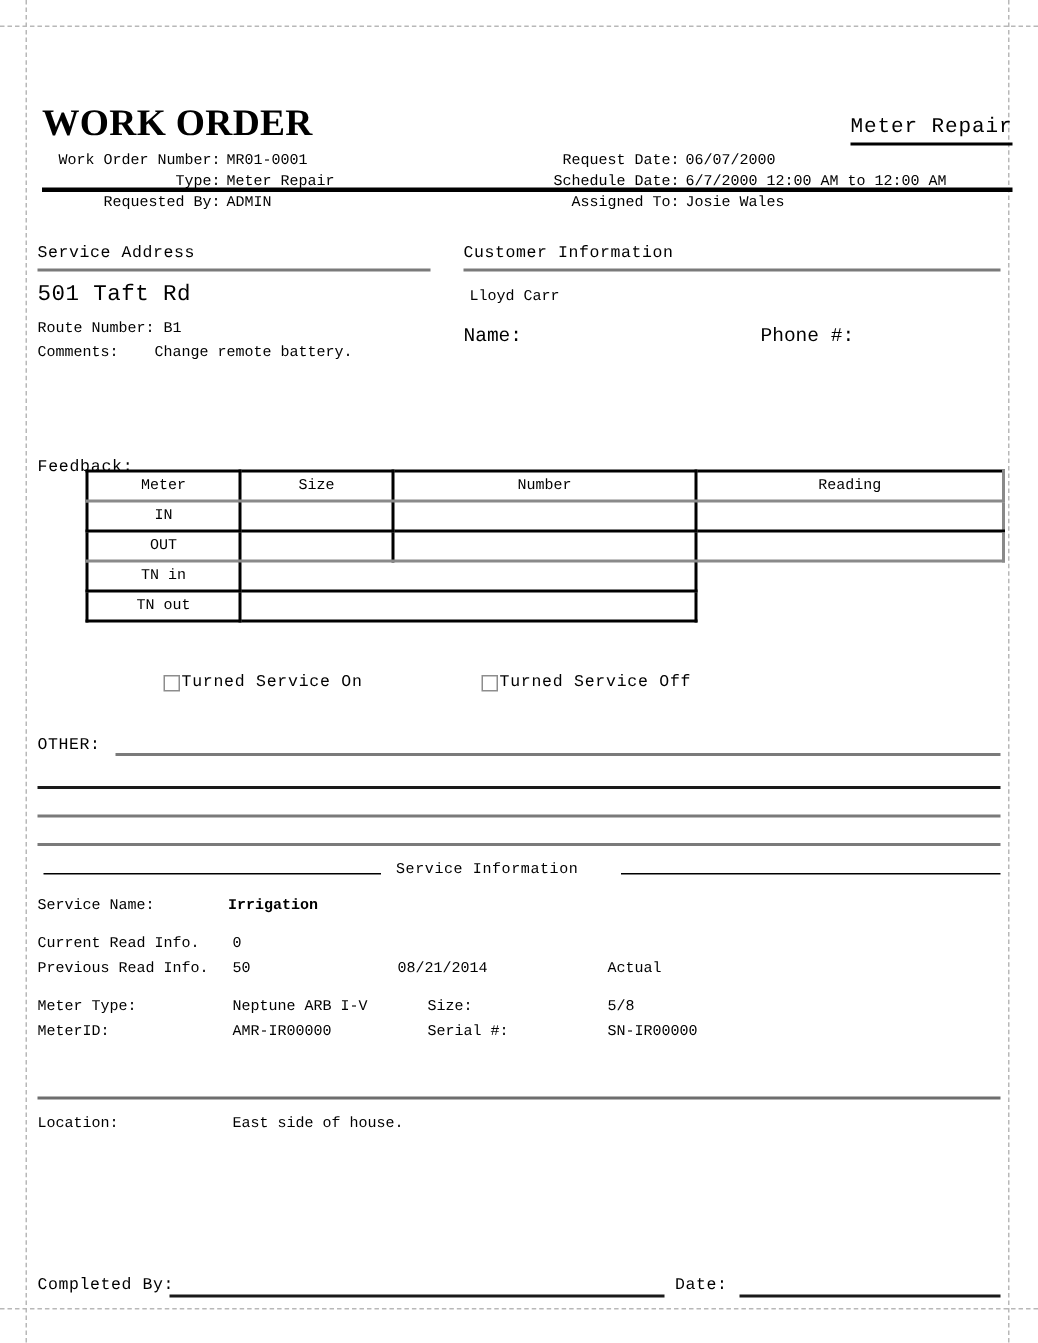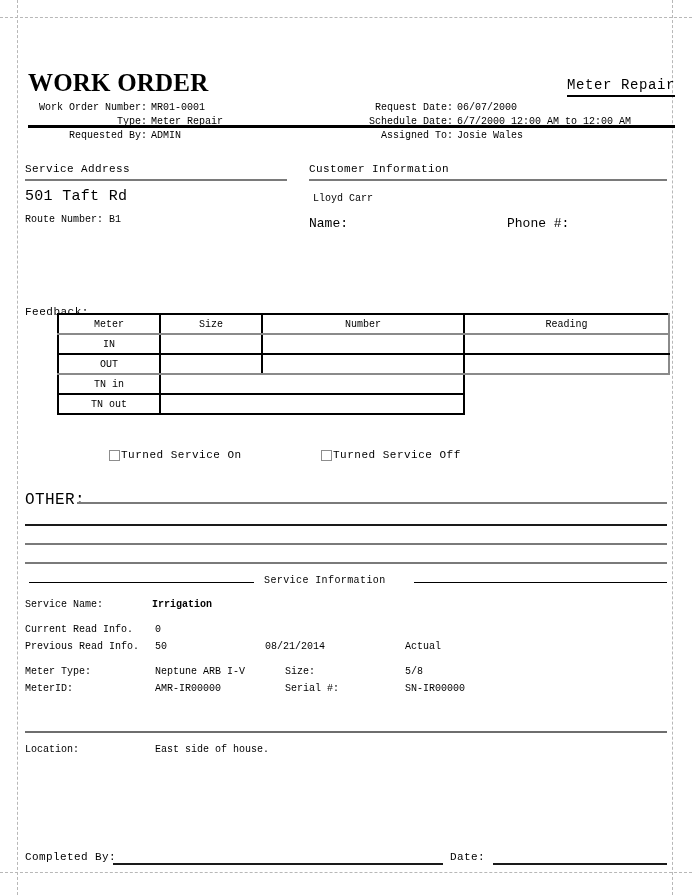--- a/index.html
+++ b/index.html
@@ -233,21 +233,21 @@
     width: 642px;
   }
   .other-head {
     position: relative;
     height: 16px;
   }
   .other-label {
     position: absolute;
     left: 0;
     top: 0;
-    font-size: 16px;
+    font-size: 11px;
     letter-spacing: 0.4px;
   }
   .other-line-first {
     position: absolute;
     left: 52px;
     right: 0;
     top: 11px;
     border-top: 2px solid #7a7a7a;
   }
   .ruled {
@@ -383,20 +383,25 @@
 
   <div class="cols">
 
     <div class="col-l">
       <div class="sec-head">Service Address</div>
       <div class="sec-rule"></div>
       <div class="addr-main">501 Taft Rd</div>
       <div class="line-sm">
         <span>Route Number:</span>
         <span>B1</span>
+      </div>
+      <div class="line-sm">
+        <span>Comments:</span>
+        &nbsp;&nbsp;
+        <span>Change remote battery.</span>
       </div>
     </div>
 
     <div class="col-r">
       <div class="sec-head">Customer Information</div>
       <div class="sec-rule"></div>
       <div class="cust-name">Lloyd Carr</div>
       <div class="cust-fields">
         <span class="f-name">Name:</span>
         <span class="f-phone">Phone #:</span>

